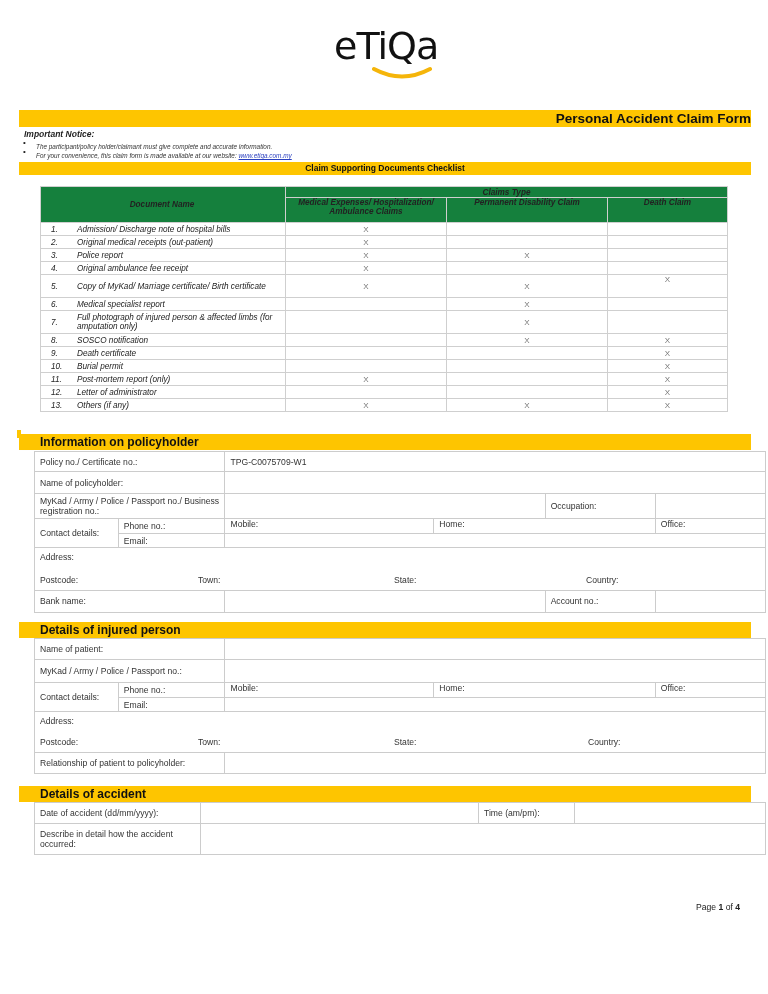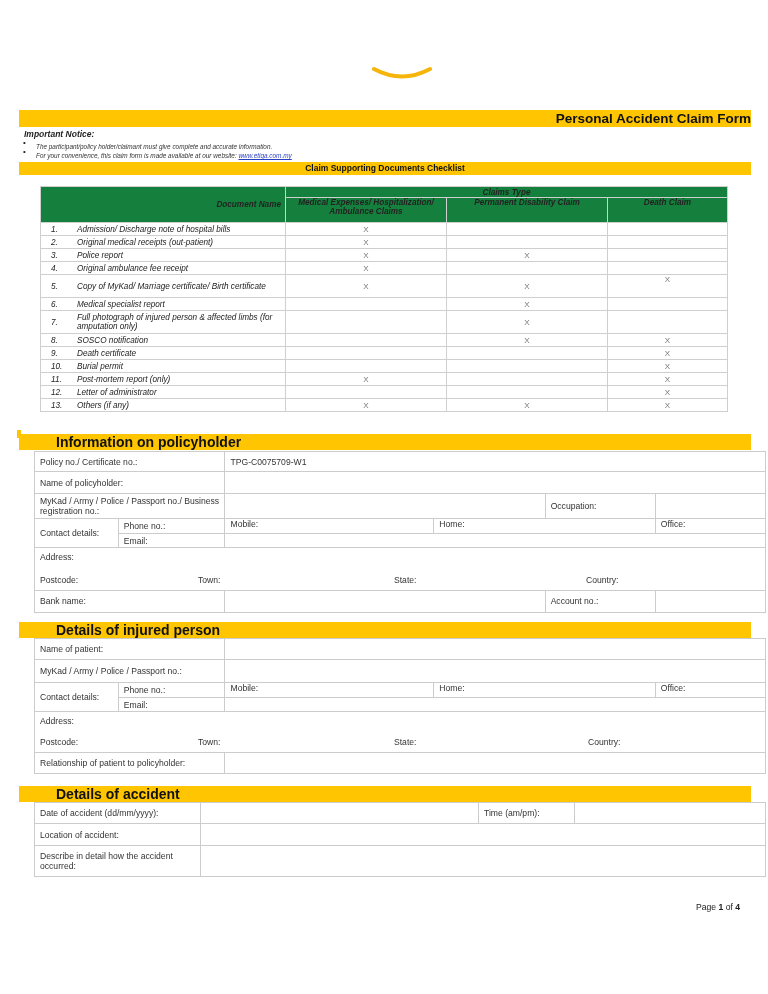--- a/index.html
+++ b/index.html
@@ -29,30 +29,31 @@
     .chk td, .chk th { border: 1px solid #cfcfcf; padding: 0 4px; height: 12px; }
     .chk thead th { background: #15803d; font-weight: bold; color: #222; }
     .chk .num { width: 18px; text-align: left; padding-left: 10px; border-right: none; }
     .chk .doc { width: 204px; border-left: none; margin-left: 12px; }
     .chk .x { text-align: center; font-style: normal; color: #777; font-size: 8px; }
     .chk tr.tall td { height: 22px; }
 
     
     .section-bar { left: 19px; width: 732px; height: 16px; }
     .section-bar .marker { position: absolute; left: -2px; top: -4px; width: 4px; height: 8px; background: #fec500; }
-    .section-title { position: absolute; left: 21px; top: 0; font-weight: bold; font-size: 14px; line-height: 16px; color: #111; padding-left: 16px; }
+    .section-title { position: absolute; left: 5px; top: 0; font-weight: bold; font-size: 12px; line-height: 16px; color: #111; padding-left: 16px; }
     .form { position: absolute; left: 34px; width: 732px; border-collapse: collapse; font-size: 8.6px; color: #333; }
     .form td { border: 1px solid #cccccc; padding: 0 5px; vertical-align: middle; }
     .lbl { color: #333; }
     .addr-row td { border-bottom: none; }
   </style>
 </head>
 <body>
 
 <div class="abs logo">
+  <span class="logo-text">eTiQa</span>
   <svg class="logo-smile" width="60" height="14" viewBox="0 0 60 14">
     <path d="M2 3 Q30 18 58 3" stroke="#f5b50a" stroke-width="4" fill="none" stroke-linecap="round"></path>
   </svg>
 </div>
 
 <div class="abs ybar title-bar">
   <div class="title-text">Personal Accident Claim Form</div>
 </div>
 
 <div class="abs notice-title">Important Notice:</div>
@@ -64,21 +65,21 @@
   <a>www.etiqa.com.my</a>
 </div>
 
 <div class="abs ybar check-bar">
   <div class="check-text">Claim Supporting Documents Checklist</div>
 </div>
 
 <table class="chk">
   <thead>
     <tr>
-      <th colspan="2" rowspan="2" style="text-align:right; padding-left:2px;">Document Name</th>
+      <th colspan="2" rowspan="2" style="text-align:center; padding-left:2px;">Document Name</th>
       <th colspan="3" style="height:10px; border-bottom:none;">Claims Type</th>
     </tr>
     <tr>
       <th style="width:152px; height:24px; vertical-align:top;">Medical Expenses/ Hospitalization/ Ambulance Claims</th>
       <th style="width:152px; vertical-align:top;">Permanent Disability Claim</th>
       <th style="vertical-align:top;">Death Claim</th>
     </tr>
   </thead>
   <tbody id="chk-body">
       <tr>
@@ -300,24 +301,20 @@
       <col style="width:96px">
       <col>
   </colgroup>
   <tbody>
       <tr style="height:21px;">
     <td class="lbl">Date of accident (dd/mm/yyyy):</td>
     <td></td>
     <td class="lbl">Time (am/pm):</td>
     <td></td>
   </tr>
-  <tr style="height:22px;">
-    <td class="lbl">Location of accident:</td>
-    <td colspan="3"></td>
-  </tr>
   <tr style="height:31px;">
     <td class="lbl">Describe in detail how the accident occurred:</td>
     <td colspan="3"></td>
   </tr>
 </tbody>
   </table>
 
 <div class="abs" style="left:696px; top:902px; font-size:8.6px; color:#222;">
   <span>Page </span><b>1</b><span> of </span><b>4</b>
 </div>

